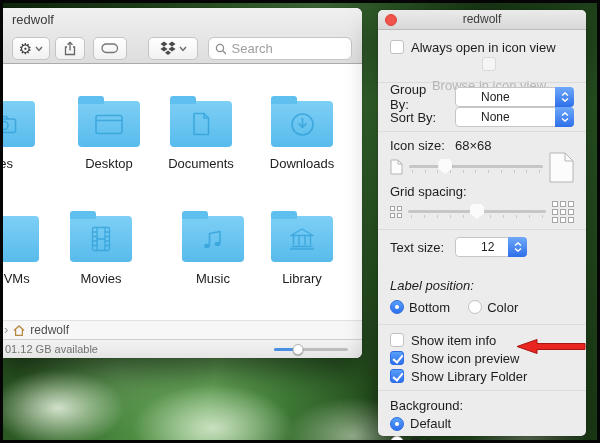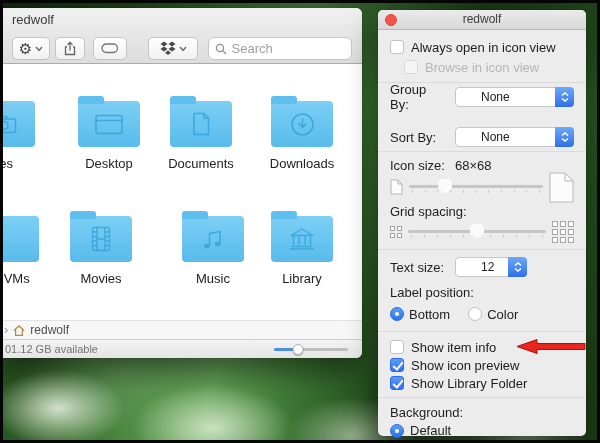--- a/index.html
+++ b/index.html
@@ -234,41 +234,41 @@
     <div class="pv-titlebar">
       <div class="close-btn"></div>
       <span>redwolf</span>
     </div>
 
     <div style="padding:7px 0 5px;text-align:right;">
       <div class="prow">
         <span class="cb"></span>
         <span class="lbl">Always open in icon view</span>
       </div>
-      <div class="prow disabled" style="padding-left:26px;">
+      <div class="prow disabled" style="padding-left:26px;flex-direction:column;">
         <span class="cb"></span>
         <span class="lbl">Browse in icon view</span>
       </div>
     </div>
     <div class="sep"></div>
 
     <div style="padding:4px 0;">
       <div class="prow">
         <span class="lblw">Group By:</span>
         <div class="popup">
           <span>None</span>
           <span class="stepper">
             <svg width="8" height="10">
                 <path d="M1,3.6 L4,0.9 L7,3.6" stroke="#fff" stroke-width="1.4" fill="none"></path>
                 <path d="M1,6.4 L4,9.1 L7,6.4" stroke="#fff" stroke-width="1.4" fill="none"></path>
               </svg>
           </span>
         </div>
       </div>
-      <div class="prow" style="margin-top:20px;">
+      <div class="prow" style="margin-top:0;">
         <span class="lblw">Sort By:</span>
         <div class="popup">
           <span>None</span>
           <span class="stepper">
             <svg width="8" height="10">
                 <path d="M1,3.6 L4,0.9 L7,3.6" stroke="#fff" stroke-width="1.4" fill="none"></path>
                 <path d="M1,6.4 L4,9.1 L7,6.4" stroke="#fff" stroke-width="1.4" fill="none"></path>
               </svg>
           </span>
         </div>
@@ -356,21 +356,21 @@
         <div class="popup" style="flex:none;width:72px;">
           <span>12</span>
           <span class="stepper">
             <svg width="8" height="10">
                 <path d="M1,3.6 L4,0.9 L7,3.6" stroke="#fff" stroke-width="1.4" fill="none"></path>
                 <path d="M1,6.4 L4,9.1 L7,6.4" stroke="#fff" stroke-width="1.4" fill="none"></path>
               </svg>
           </span>
         </div>
       </div>
-      <div class="prow" style="height:16px;margin-top:7px;">
+      <div class="prow" style="height:16px;margin-top:20px;font-style:italic;">
         <span>Label position:</span>
       </div>
       <div class="prow" style="margin-top:4px;gap:5px;">
         <span class="radio sel"></span>
         <span>Bottom</span>
         <span style="width:8px;"></span>
         <span class="radio"></span>
         <span>Color</span>
       </div>
     </div>

